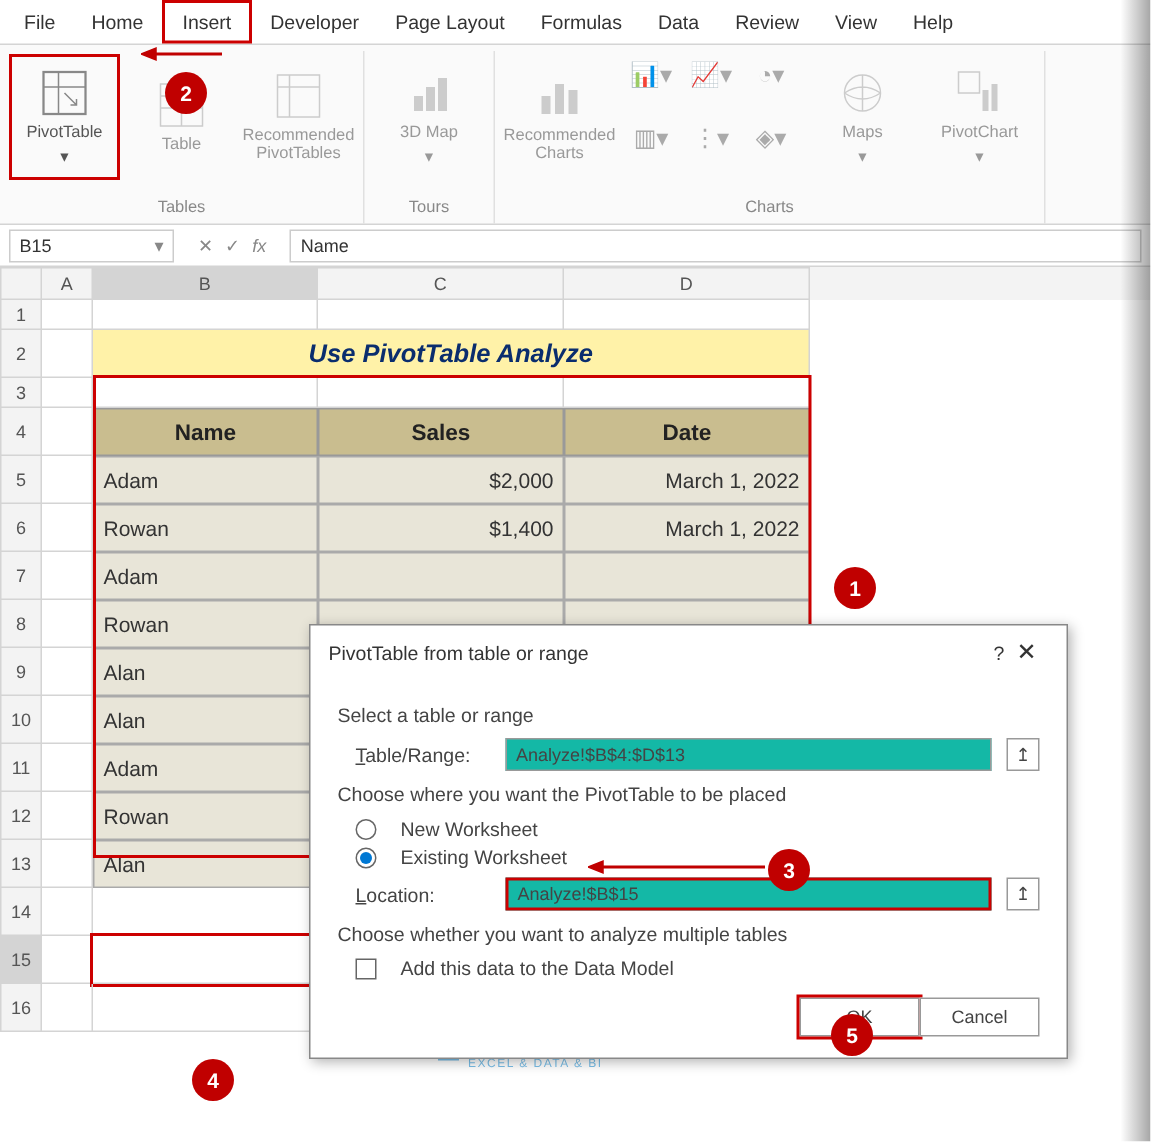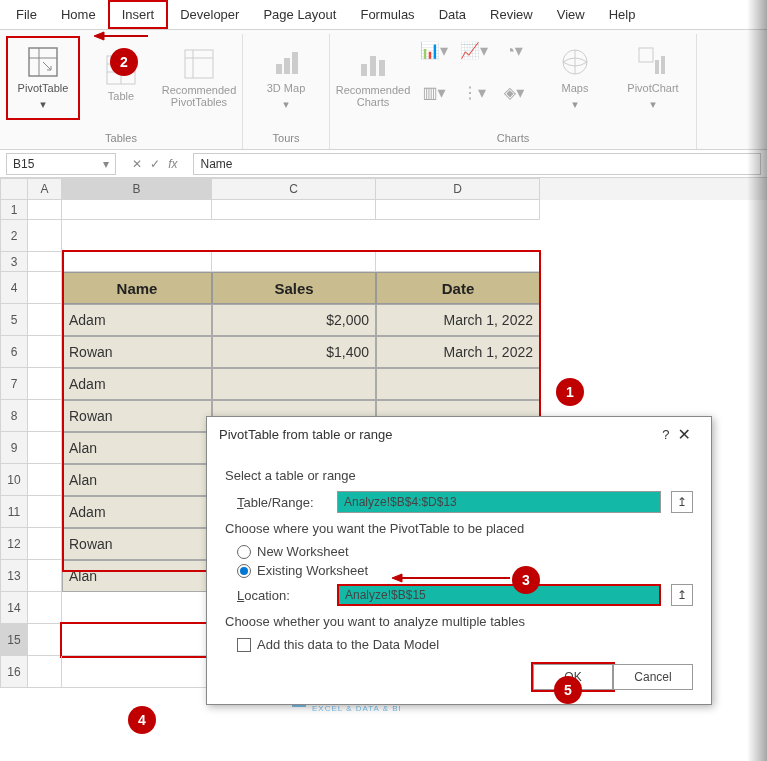--- a/index.html
+++ b/index.html
@@ -51,21 +51,21 @@
 .dlg-title span:first-child { flex: 1; }
 .dlg-close { font-size: 16px; padding: 0 8px; cursor: pointer; }
 .dlg-body { padding: 8px 18px 14px; font-size: 13px; color: #444; }
 .dlg-section { margin: 8px 0; }
 .field-row { display: flex; align-items: center; margin: 6px 0; gap: 10px; padding-left: 12px; }
 .field-row .lbl { width: 90px; text-decoration: underline; text-decoration-color: transparent; }
 .field-row .lbl .u { text-decoration: underline; }
 .dlg-input { flex: 1; height: 22px; border: 1px solid #999; padding: 0 6px; font-size: 12px; background: #14b8a6; display: flex; align-items: center; }
 .dlg-input.hl { border: 2px solid #cc0000; }
 .range-btn { width: 22px; height: 22px; border: 1px solid #999; display: flex; align-items: center; justify-content: center; font-size: 12px; }
-.radio-row { display: flex; align-items: center; gap: 6px; margin: 4px 0; padding-left: 12px; font-size: 13px; }
+.radio-row { display: flex; align-items: center; gap: 16px; margin: 4px 0; padding-left: 12px; font-size: 13px; }
 .radio { width: 14px; height: 14px; border-radius: 50%; border: 1px solid #666; display: inline-flex; align-items: center; justify-content: center; }
 .radio.checked::after { content: ''; width: 8px; height: 8px; border-radius: 50%; background: #0078d4; }
 .checkbox { width: 14px; height: 14px; border: 1px solid #666; display: inline-block; }
 .dlg-buttons { display: flex; justify-content: flex-end; padding-top: 8px; }
 .dlg-btn { width: 80px; height: 26px; border: 1px solid #999; background: #fff; display: flex; align-items: center; justify-content: center; font-size: 12px; }
 .dlg-btn.hl { outline: 2px solid #cc0000; }
 
 .arrow { position: absolute; z-index: 60; stroke: #c00000; fill: #c00000; }
 .watermark { position: absolute; bottom: 48px; left: 290px; color: #7bbfe8; font-size: 15px; z-index: 30; display: flex; align-items: center; gap: 4px; }
 .watermark-sub { font-size: 8px; color: #7bbfe8; letter-spacing: 1px; }
@@ -218,20 +218,21 @@
   <div class="row r1">
       <div class="row-hdr">1</div>
       <div class="cell colA"></div>
       <div class="cell colB"></div>
       <div class="cell colC"></div>
       <div class="cell colD"></div>
     </div>
   <div class="row r-std title-row">
       <div class="row-hdr">2</div>
       <div class="cell cellA"></div>
+      <div class="cell merged">Use PivotTable Analyze</div>
     </div>
   <div class="row r1">
       <div class="row-hdr">3</div>
       <div class="cell colA"></div>
       <div class="cell colB"></div>
       <div class="cell colC"></div>
       <div class="cell colD"></div>
     </div>
 
   <div class="row r-std">

